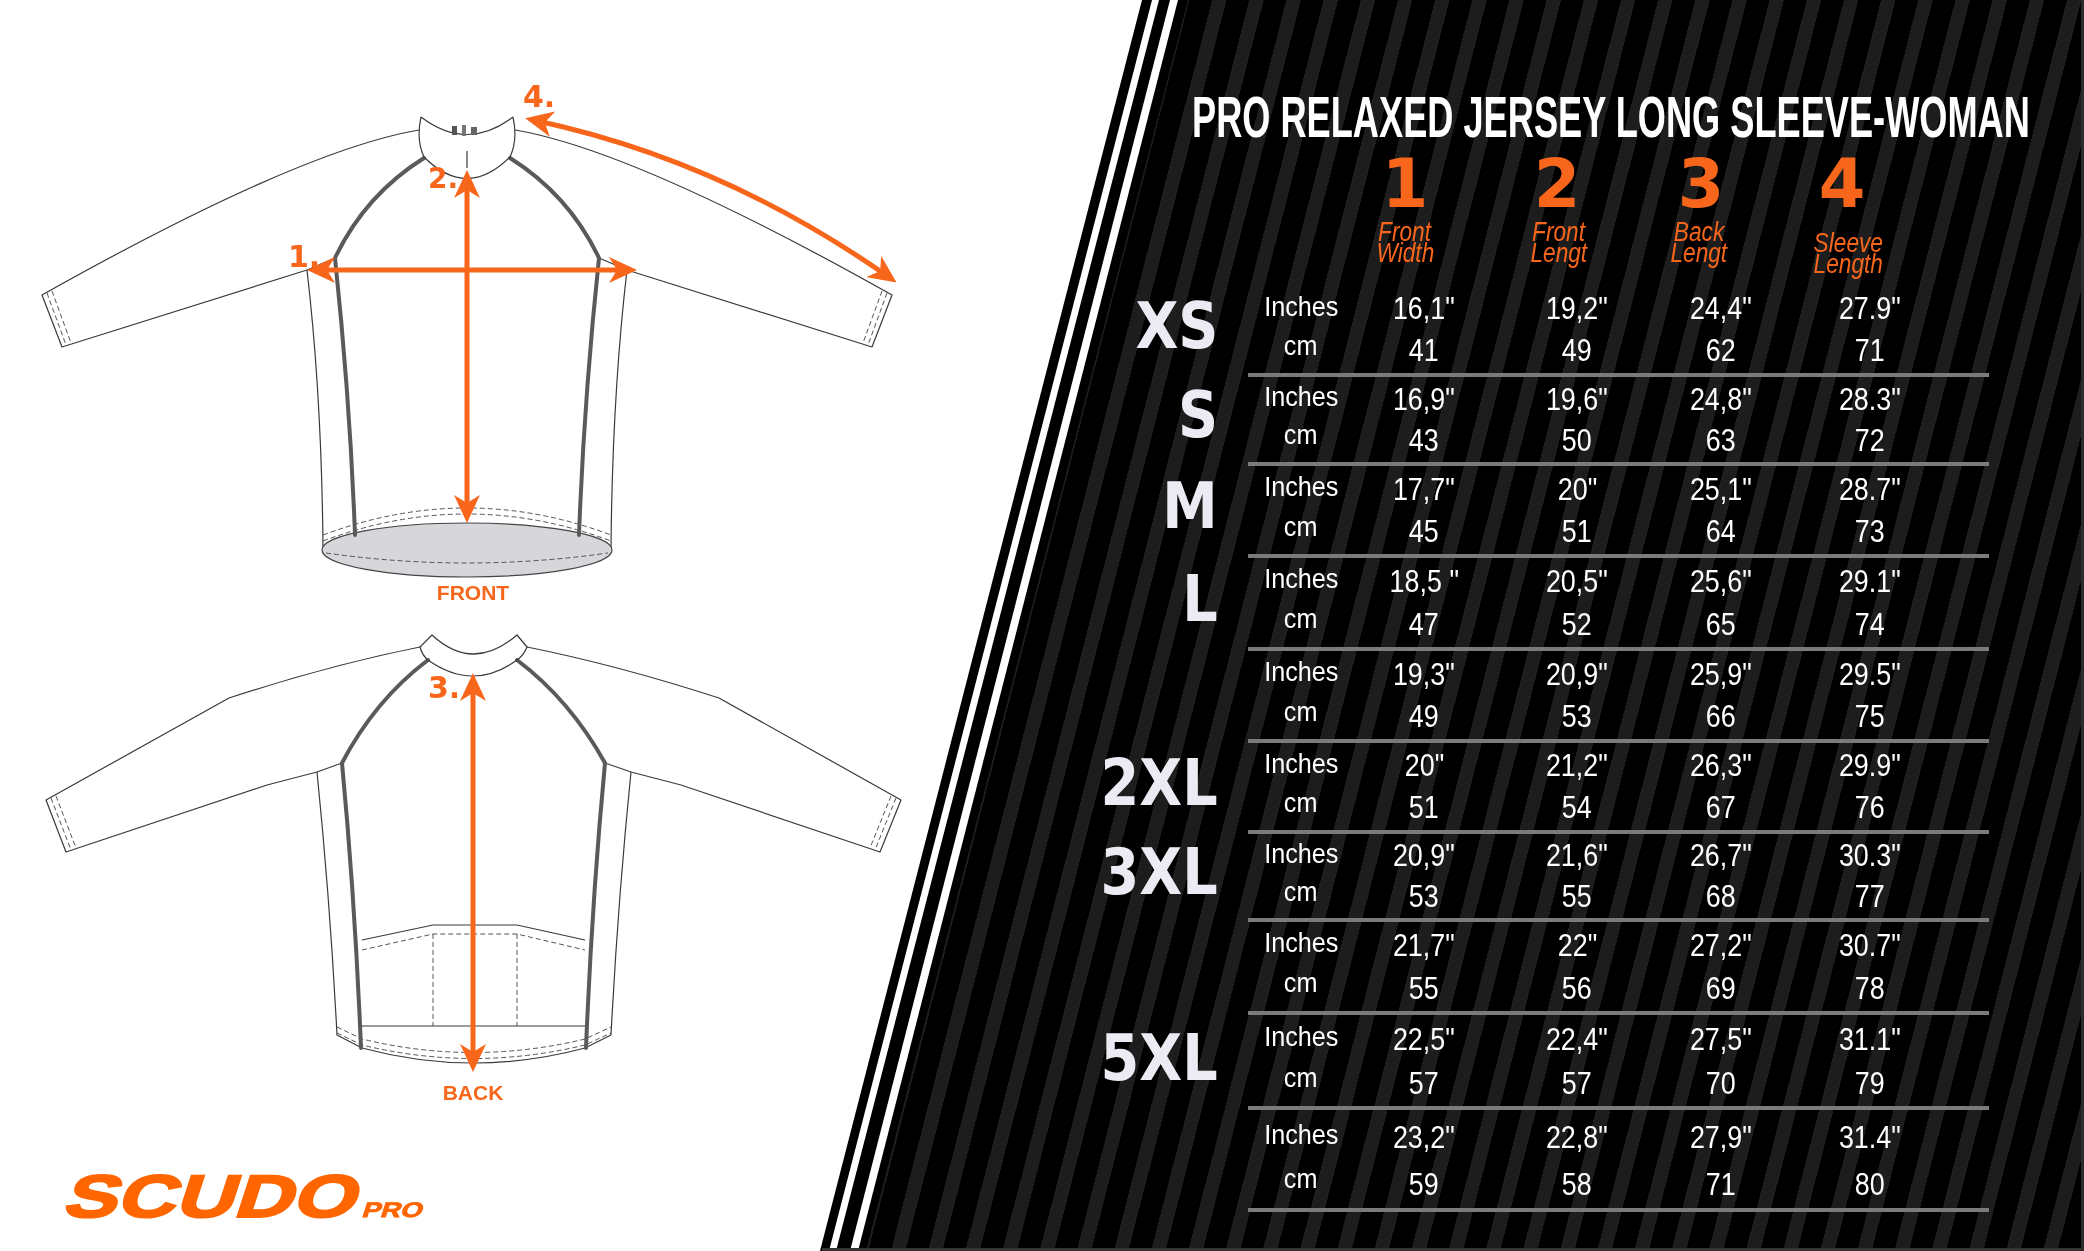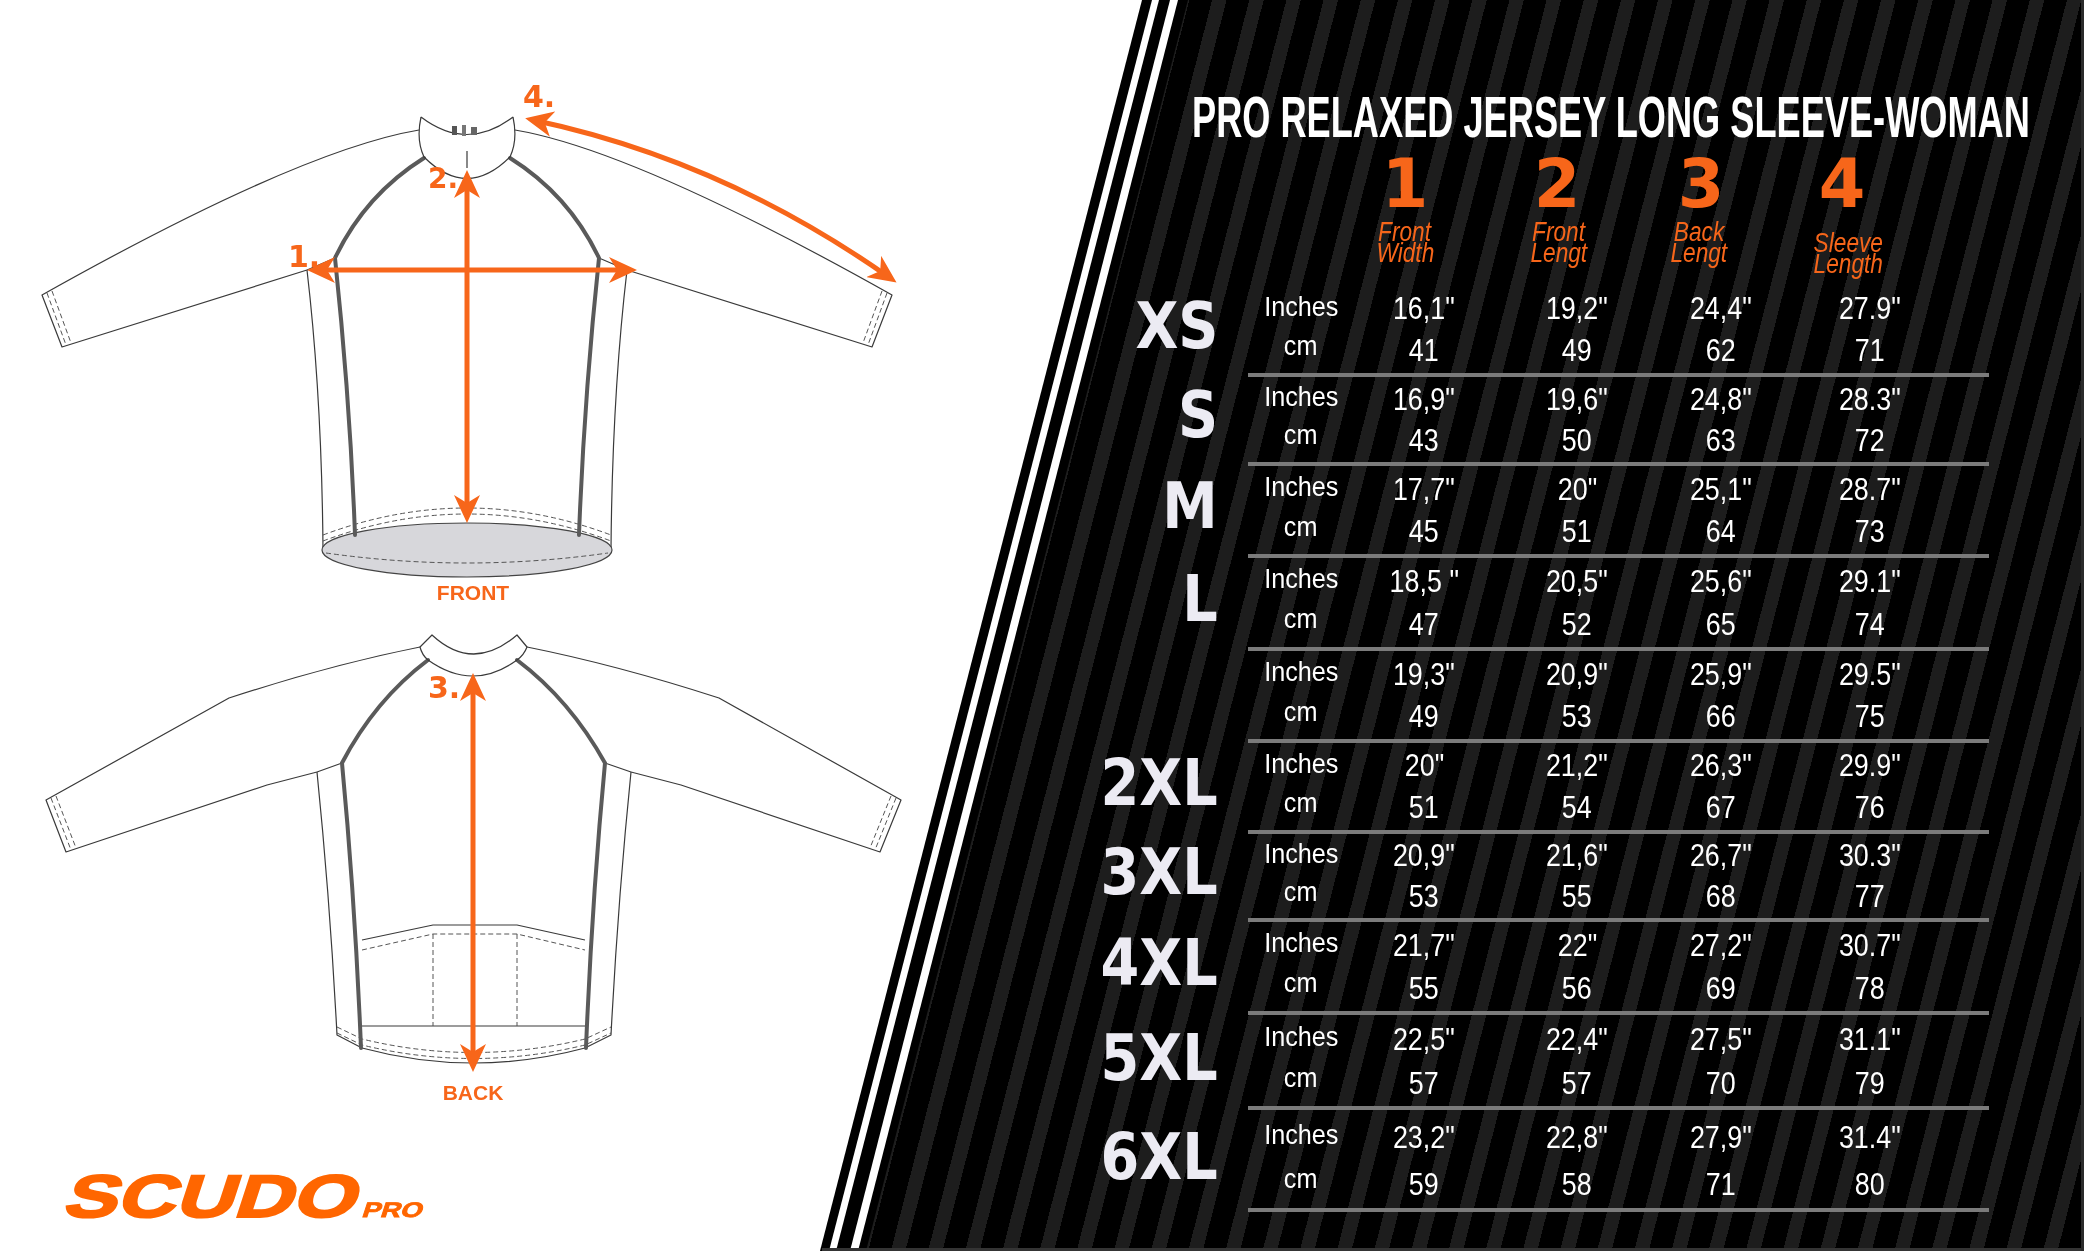--- a/index.html
+++ b/index.html
@@ -266,21 +266,20 @@
     <div class="val l1 c3"><span>26,7"</span></div>
     <div class="val l1 c4"><span>30.3"</span></div>
     <div class="val l2 c1"><span>53</span></div>
     <div class="val l2 c2"><span>55</span></div>
     <div class="val l2 c3"><span>68</span></div>
     <div class="val l2 c4"><span>77</span></div>
     <div class="sep"></div>
   </div>
 
   <div class="row r7">
-    <div class="size"><span>4XL</span></div>
     <div class="unit u1"><span>Inches</span></div>
     <div class="unit u2"><span>cm</span></div>
     <div class="val l1 c1"><span>21,7"</span></div>
     <div class="val l1 c2"><span>22"</span></div>
     <div class="val l1 c3"><span>27,2"</span></div>
     <div class="val l1 c4"><span>30.7"</span></div>
     <div class="val l2 c1"><span>55</span></div>
     <div class="val l2 c2"><span>56</span></div>
     <div class="val l2 c3"><span>69</span></div>
     <div class="val l2 c4"><span>78</span></div>
@@ -296,21 +295,20 @@
     <div class="val l1 c3"><span>27,5"</span></div>
     <div class="val l1 c4"><span>31.1"</span></div>
     <div class="val l2 c1"><span>57</span></div>
     <div class="val l2 c2"><span>57</span></div>
     <div class="val l2 c3"><span>70</span></div>
     <div class="val l2 c4"><span>79</span></div>
     <div class="sep"></div>
   </div>
 
   <div class="row r9">
-    <div class="size"><span>6XL</span></div>
     <div class="unit u1"><span>Inches</span></div>
     <div class="unit u2"><span>cm</span></div>
     <div class="val l1 c1"><span>23,2"</span></div>
     <div class="val l1 c2"><span>22,8"</span></div>
     <div class="val l1 c3"><span>27,9"</span></div>
     <div class="val l1 c4"><span>31.4"</span></div>
     <div class="val l2 c1"><span>59</span></div>
     <div class="val l2 c2"><span>58</span></div>
     <div class="val l2 c3"><span>71</span></div>
     <div class="val l2 c4"><span>80</span></div>

